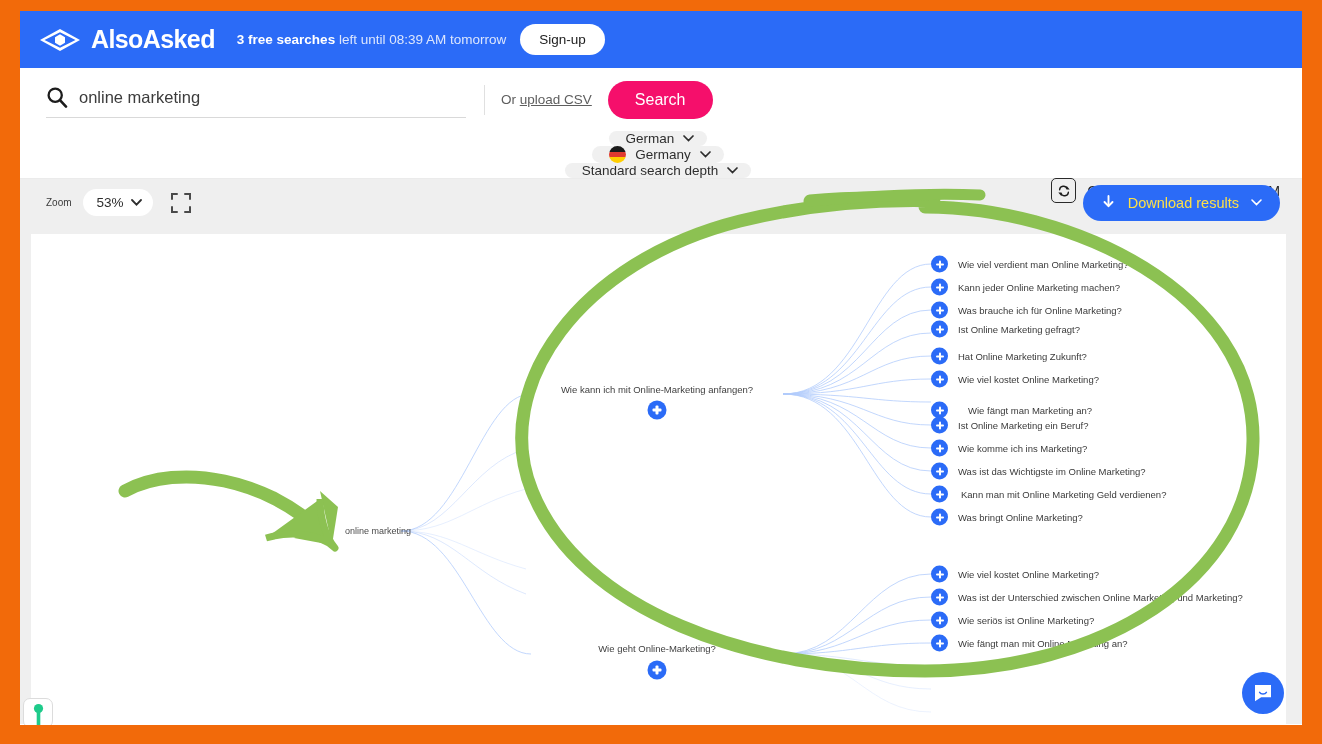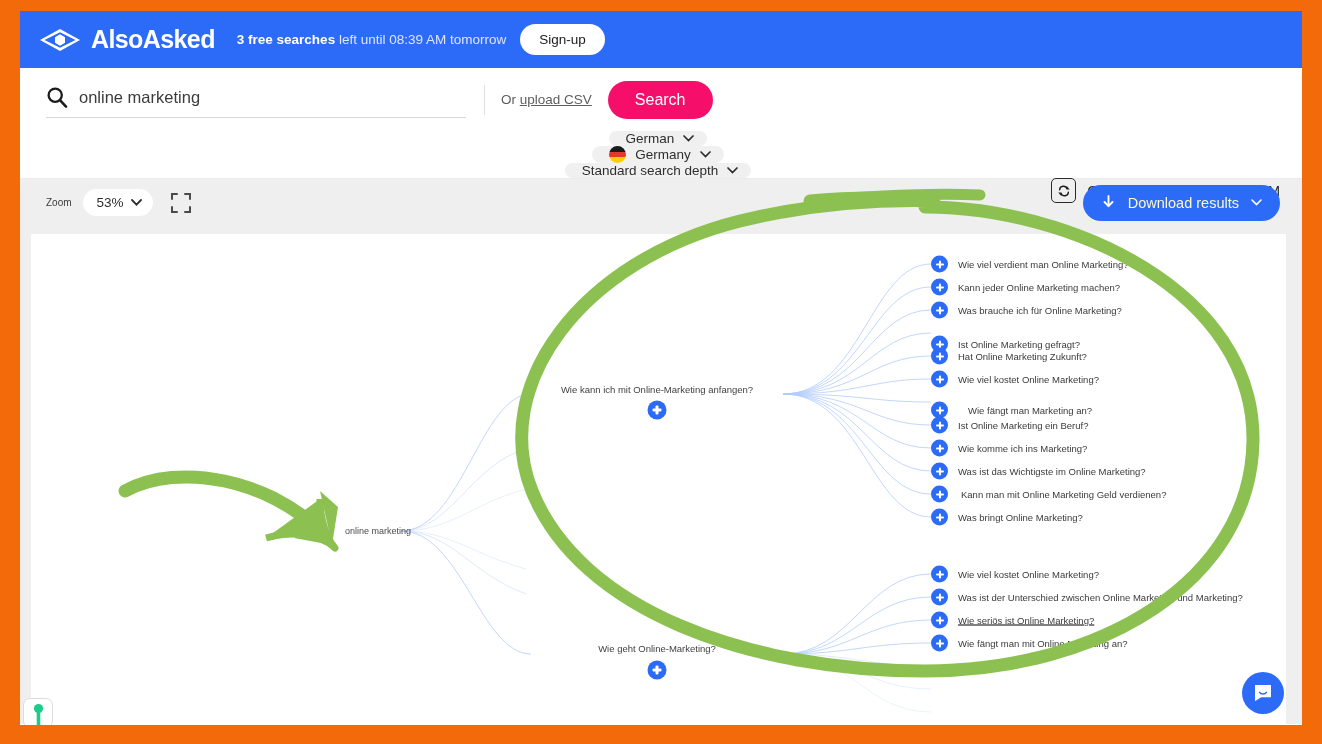--- a/index.html
+++ b/index.html
@@ -138,21 +138,21 @@
     padding: 0 11px 0 14px;
     font-size: 13.5px; color: #2E2E2E; cursor: pointer;
     font-family: inherit;
   }
   .expand-btn {
     margin-left: 17px; width: 22px; height: 22px;
     background: none; border: none; cursor: pointer; padding: 0;
   }
   .dl-btn {
     margin-left: auto;
-    background: #2B6BF7; color: #fef9c3;
+    background: #2B6BF7; color: #fde047;
     border: none; border-radius: 19px;
     height: 36px; display: flex; align-items: center; gap: 12px;
     padding: 0 18px 0 18px;
     font-size: 14.5px; cursor: pointer;
     font-family: inherit; white-space: nowrap;
   }
 
   
   #canvas-outer {
     position: relative;
@@ -384,21 +384,21 @@
             <span class="leaf-text">Wie viel verdient man Online Marketing?</span>
           </div>
       <div class="leaf" style="left:900px; top:53px;">
             <button class="plus-small"></button>
             <span class="leaf-text">Kann jeder Online Marketing machen?</span>
           </div>
       <div class="leaf" style="left:900px; top:76px;">
             <button class="plus-small"></button>
             <span class="leaf-text">Was brauche ich für Online Marketing?</span>
           </div>
-      <div class="leaf" style="left:900px; top:110px;">
+      <div class="leaf" style="left:900px; top:95px;">
             <button class="plus-small"></button>
             <span class="leaf-text">Ist Online Marketing gefragt?</span>
           </div>
       <div class="leaf" style="left:900px; top:122px;">
             <button class="plus-small"></button>
             <span class="leaf-text">Hat Online Marketing Zukunft?</span>
           </div>
       <div class="leaf" style="left:900px; top:145px;">
             <button class="plus-small"></button>
             <span class="leaf-text">Wie viel kostet Online Marketing?</span>
@@ -429,21 +429,21 @@
           </div>
 
       <div class="leaf" style="left:900px; top:340px;">
             <button class="plus-small"></button>
             <span class="leaf-text">Wie viel kostet Online Marketing?</span>
           </div>
       <div class="leaf" style="left:900px; top:363px;">
             <button class="plus-small"></button>
             <span class="leaf-text">Was ist der Unterschied zwischen Online Marketing und Marketing?</span>
           </div>
-      <div class="leaf" style="left:900px; top:386px;text-decoration:underline;">
+      <div class="leaf" style="left:900px; top:386px;">
             <button class="plus-small"></button>
             <span class="leaf-text">Wie seriös ist Online Marketing?</span>
           </div>
       <div class="leaf" style="left:900px; top:409px;">
             <button class="plus-small"></button>
             <span class="leaf-text">Wie fängt man mit Online Marketing an?</span>
           </div>
     </div>
 
     <div id="map-marker">

